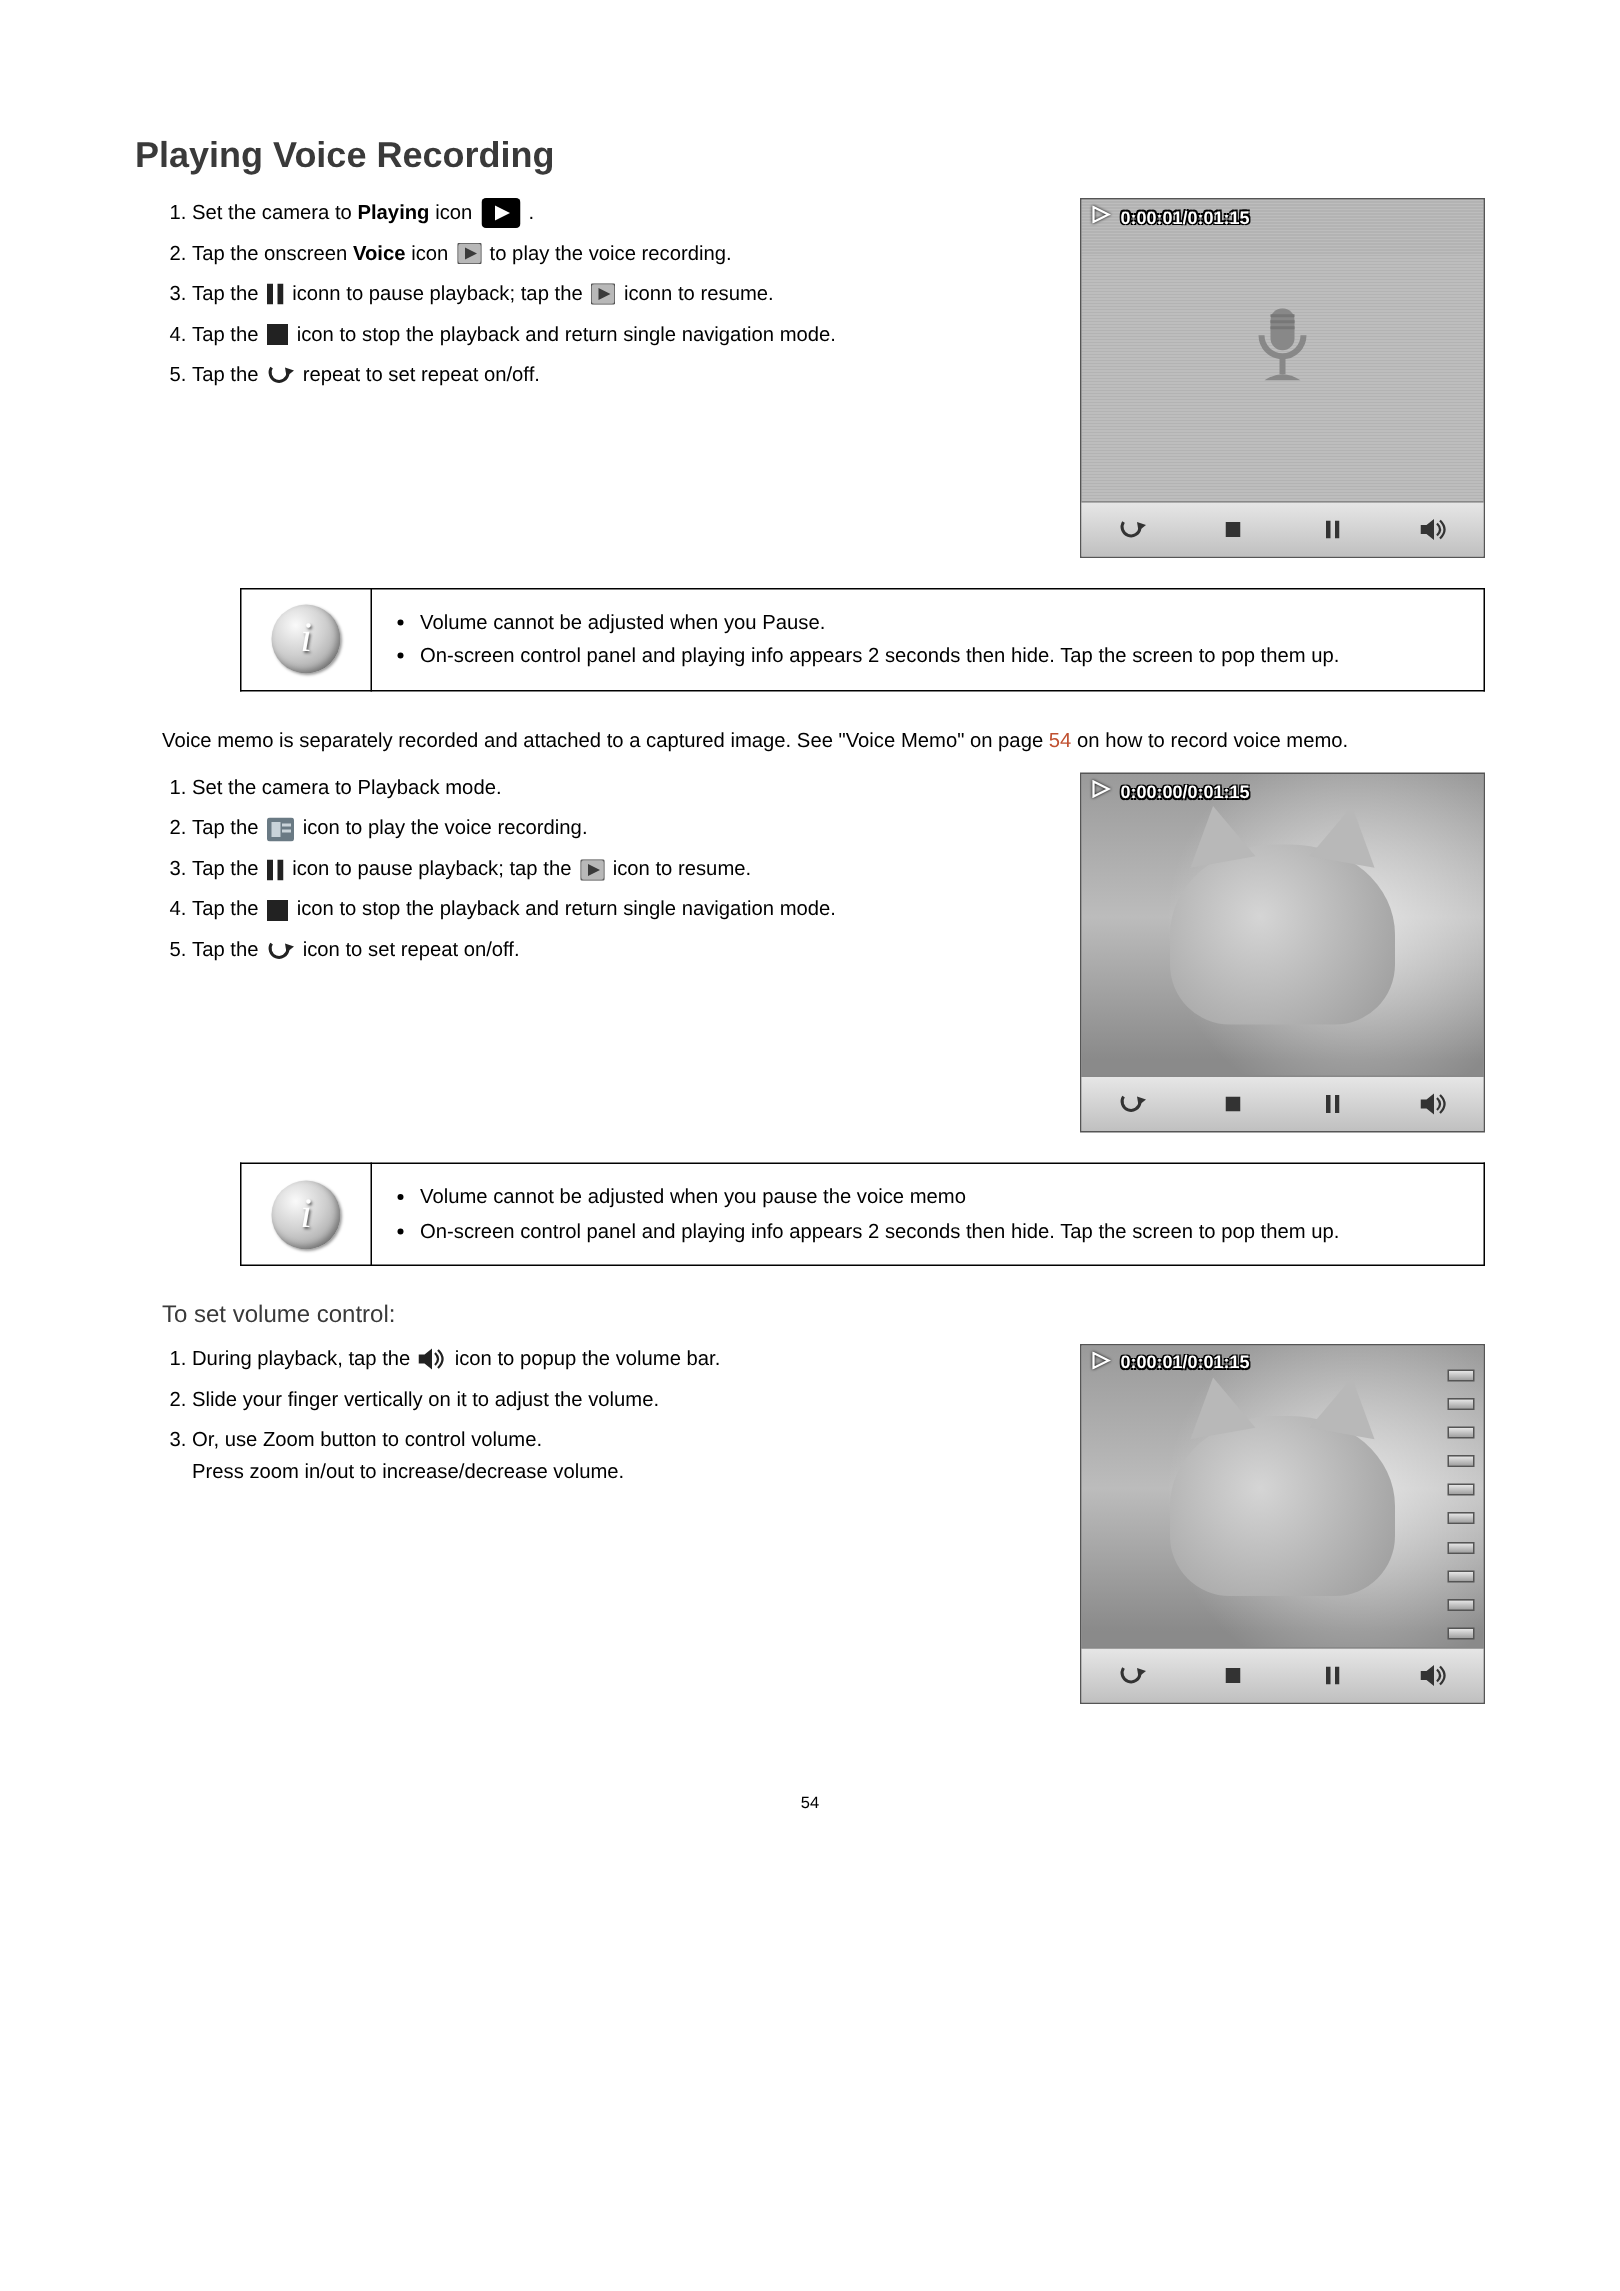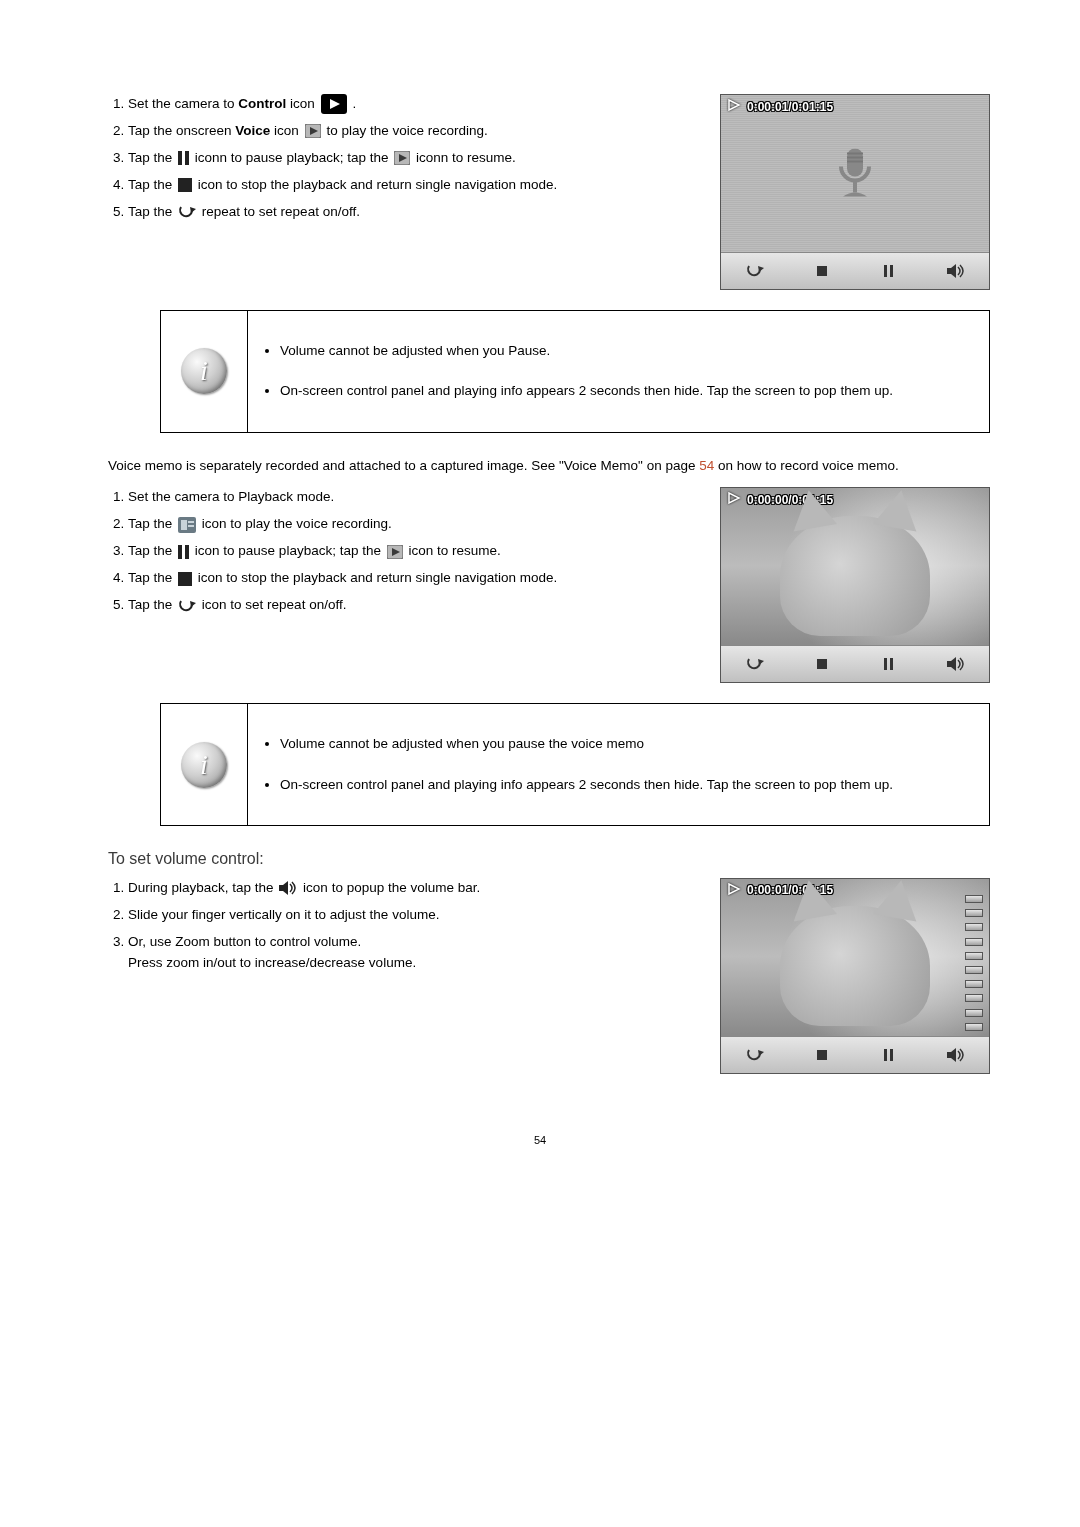--- a/index.html
+++ b/index.html
@@ -48,21 +48,21 @@
   ol.steps li { margin-bottom: 6px; }
   .inline-icon {
     display: inline-flex;
     vertical-align: middle;
     align-items: center;
     justify-content: center;
     margin: 0 2px;
   }
   .screen {
     width: 270px;
-    height: 196px;
+    height: 240px;
     flex: 0 0 270px;
     position: relative;
     background: repeating-linear-gradient(0deg,#b3b3b3 0,#b3b3b3 1px,#bdbdbd 1px,#bdbdbd 2px);
     border: 1px solid #555;
     box-sizing: border-box;
     margin-top: 4px;
   }
   .screen.cat {
     background:
       radial-gradient(circle at 68% 42%, rgba(255,255,255,0.6) 0, rgba(255,255,255,0) 55%),
@@ -150,21 +150,21 @@
   .note-table td.icon-cell {
     width: 70px;
     text-align: center;
     padding: 8px;
   }
   .note-bullets {
     margin: 0;
     padding-left: 18px;
     line-height: 1.5;
   }
-  .note-bullets li { margin: 20px 0; }
+  .note-bullets li { margin: 2px 0; }
   .info-badge {
     width:46px;height:46px;border-radius:50%;
     background: radial-gradient(circle at 35% 30%, #fafafa 0, #cfcfcf 45%, #8a8a8a 100%);
     display:inline-flex;align-items:center;justify-content:center;
     box-shadow: inset -2px -2px 4px rgba(0,0,0,0.3), 1px 1px 2px rgba(0,0,0,0.4);
     font-family: Georgia, serif;
     font-style: italic;
     font-size: 28px;
     color:#fff;
     text-shadow:1px 1px 2px rgba(0,0,0,0.6);
@@ -235,27 +235,28 @@
       <rect x="14" y="12" width="16" height="2" fill="#777"></rect>
       <path d="M8 18 A14 14 0 0 0 36 18" fill="none" stroke="#888" stroke-width="4"></path>
       <rect x="20" y="32" width="4" height="12" fill="#888"></rect>
       <path d="M10 48 Q22 40 34 48 Z" fill="#888"></path>
     </g>
   </defs>
 </svg>
 
 <div class="page">
 
+  <h2 class="section">Playing Voice Recording</h2>
 
   <div class="steps-row">
     <div class="steps-col">
       <ol class="steps">
         <li>
           <span>Set the camera to </span>
-          <b>Control</b>
+          <b>Playing</b>
           <span> icon </span>
           <span class="inline-icon">
             <svg width="26" height="20">
                 <use href="#ic-playback"></use>
               </svg>
           </span>
           <span>.</span>
         </li>
         <li>
           <span>Tap the onscreen </span>

